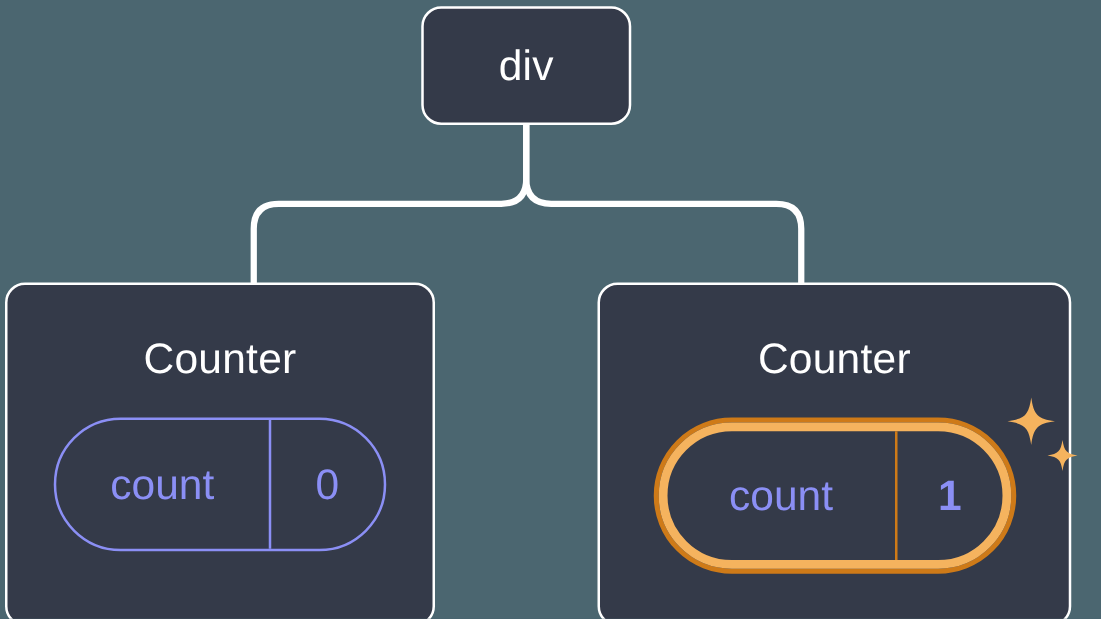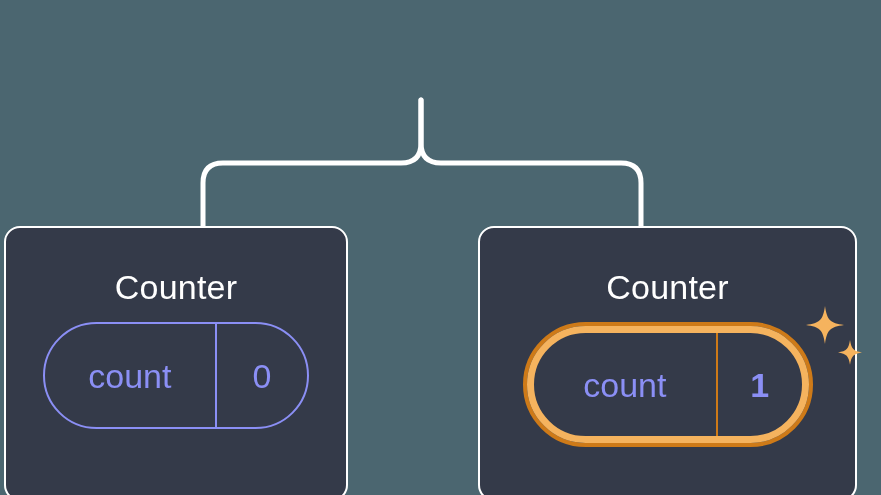--- a/index.html
+++ b/index.html
@@ -70,21 +70,21 @@
     color: #ffffff;
     font-size: 34px;
     line-height: 1;
     letter-spacing: 0.2px;
     margin-top: 42px;
   }
 
   
   .pill-wrap {
     position: relative;
-    margin-top: 18px;
+    margin-top: 30px;
     display: flex;
     align-items: center;
   }
   .pill {
     box-sizing: border-box;
     display: flex;
     align-items: stretch;
     border-radius: 999px;
     background: transparent;
   }
@@ -148,20 +148,23 @@
 <body>
 
 <div id="stage">
 
   <svg id="connectors" viewBox="0 0 881 495" xmlns="http://www.w3.org/2000/svg">
 
     <path d="M 421 100 L 421 143 Q 421 163 441 163 L 621 163 Q 641 163 641 183 L 641 226" fill="none" stroke="#ffffff" stroke-width="5" stroke-linecap="round"></path>
     <path d="M 421 100 L 421 143 Q 421 163 401 163 L 223 163 Q 203 163 203 183 L 203 226" fill="none" stroke="#ffffff" stroke-width="5" stroke-linecap="round"></path>
   </svg>
 
+  <div class="node-box" id="node-div">
+    <span class="node-title-root">div</span>
+  </div>
 
   <div class="node-box" id="node-counter-left">
     <span class="node-title">Counter</span>
 
     <div class="pill-wrap">
       <div class="pill pill-plain">
         <div class="pill-cell cell-key">count</div>
         <div class="pill-cell cell-val">0</div>
       </div>
     </div>

